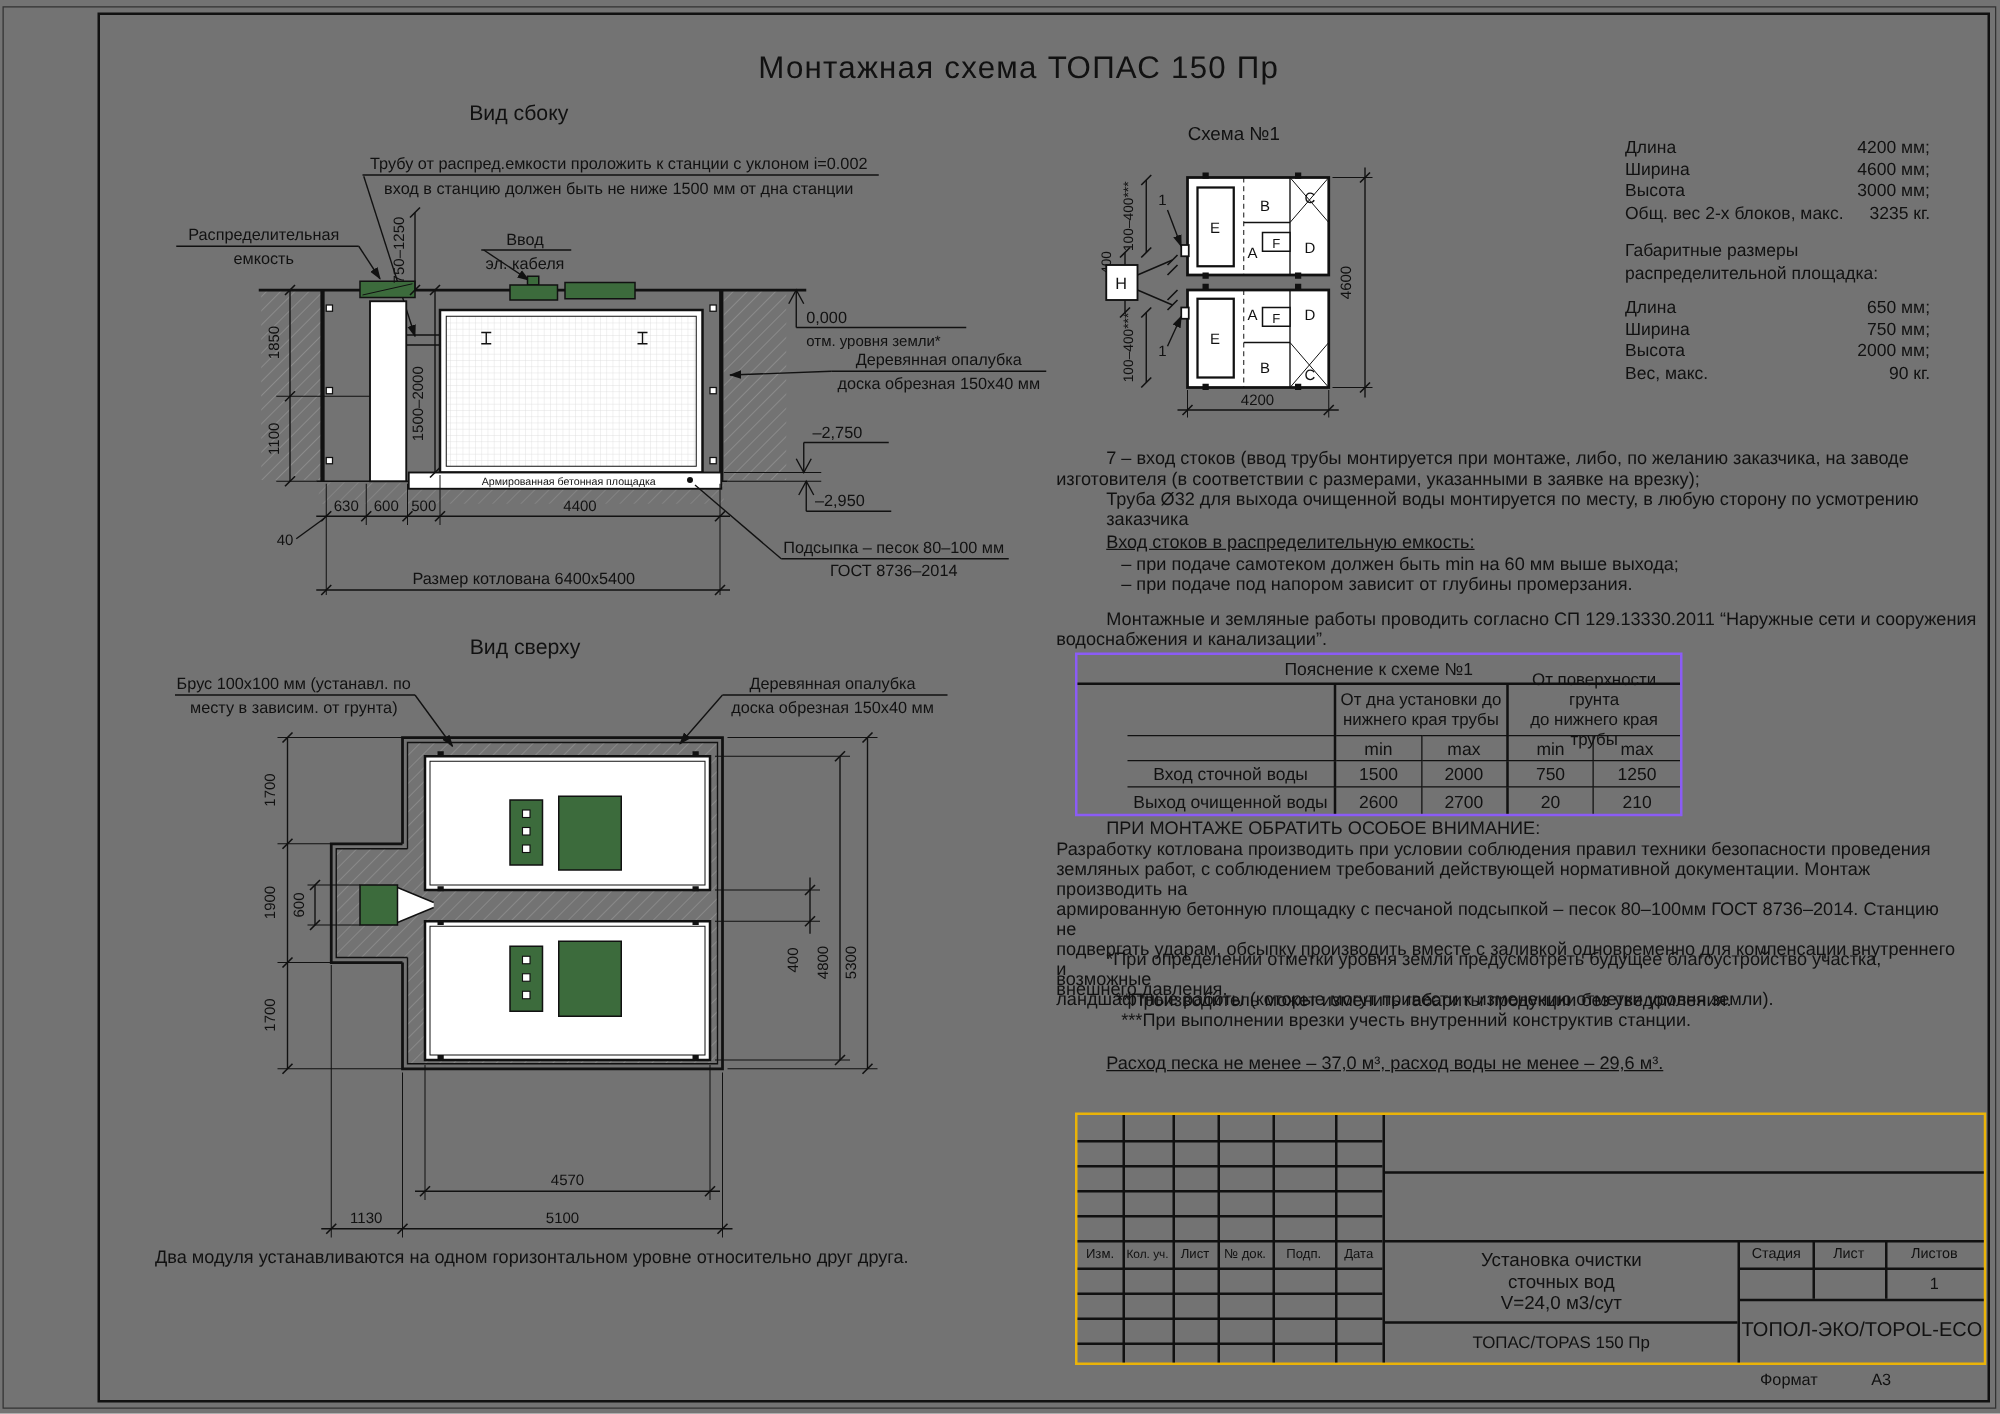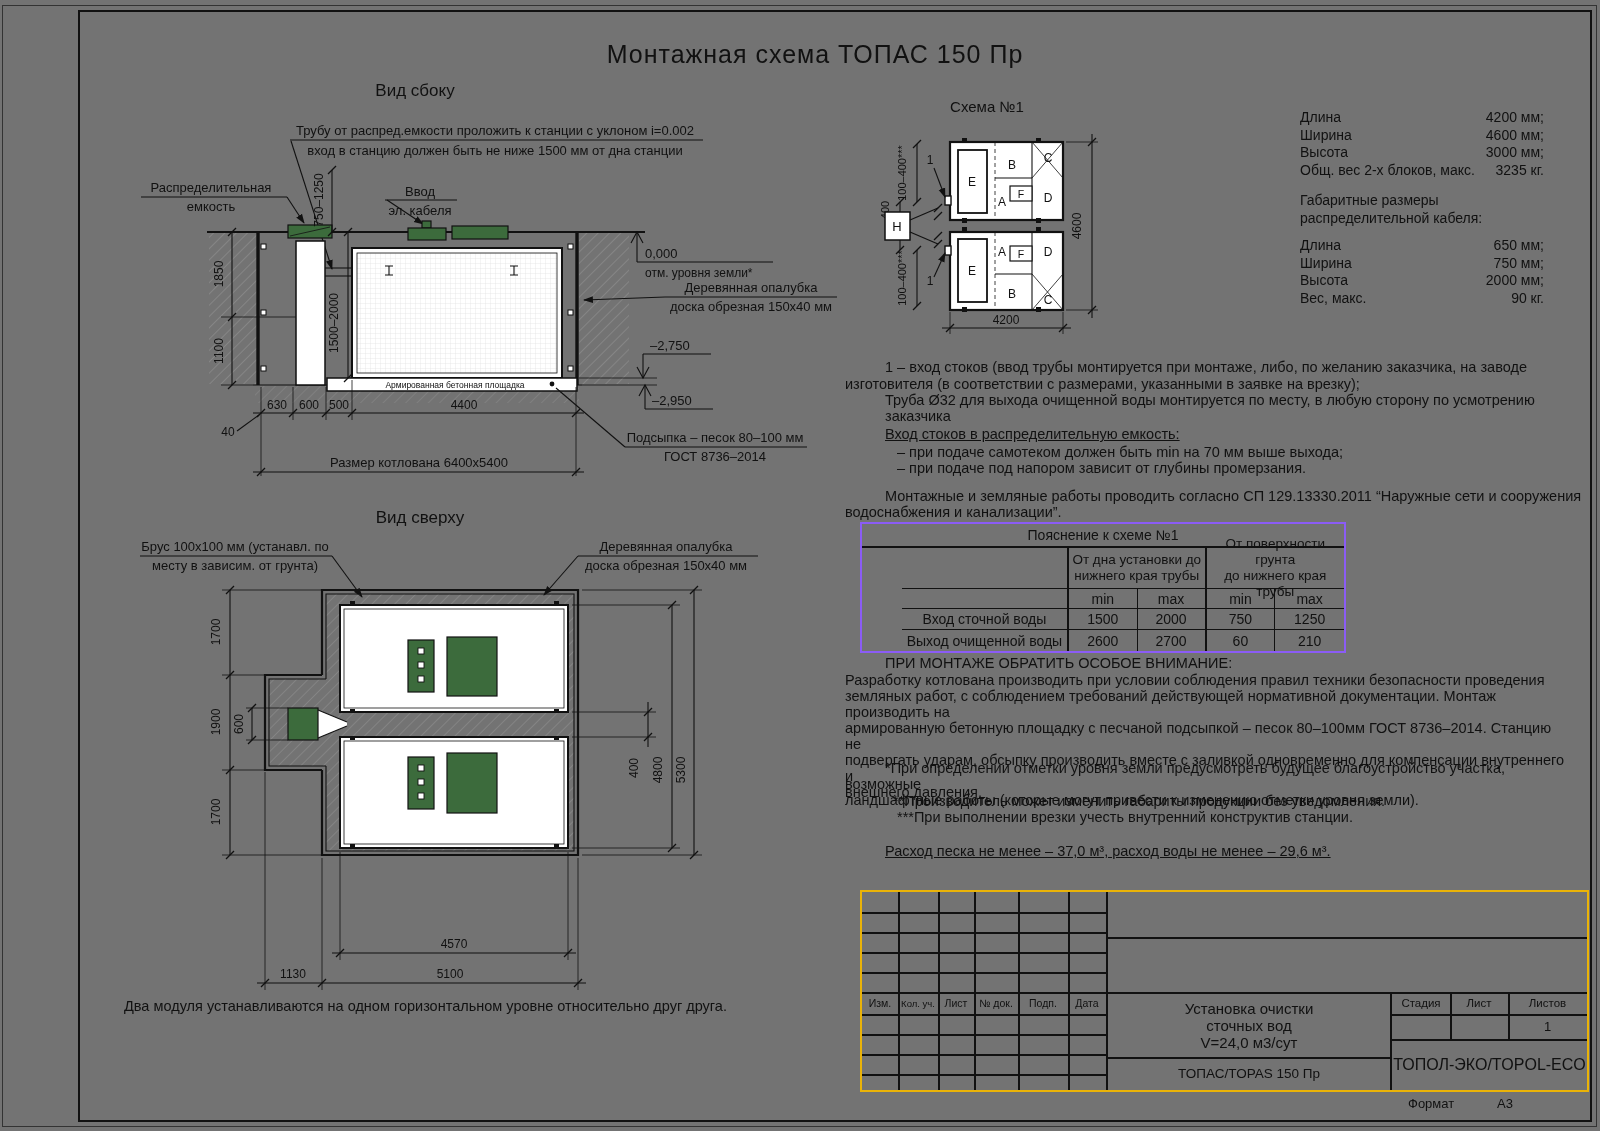--- a/index.html
+++ b/index.html
@@ -314,45 +314,45 @@
     <div class="drow">
         <span>Высота</span>
         <span>3000 мм;</span>
       </div>
     <div class="drow">
         <span>Общ. вес 2-х блоков, макс.</span>
         <span>3235 кг.</span>
       </div>
     <div style="height:13px"></div>
     <div class="hd">Габаритные размеры
-распределительной кабеля:</div>
+распределительной площадка:</div>
     <div style="height:10px"></div>
     <div class="drow">
         <span>Длина</span>
         <span>650 мм;</span>
       </div>
     <div class="drow">
         <span>Ширина</span>
         <span>750 мм;</span>
       </div>
     <div class="drow">
         <span>Высота</span>
         <span>2000 мм;</span>
       </div>
     <div class="drow">
         <span>Вес, макс.</span>
         <span>90 кг.</span>
       </div>
   </div>
 
-  <div class="abs tx" style="left:885px;top:359px;width:690px">1 – вход  стоков (ввод трубы монтируется при монтаже, либо, по желанию заказчика, на заводе</div>
+  <div class="abs tx" style="left:885px;top:359px;width:690px">7 – вход  стоков (ввод трубы монтируется при монтаже, либо, по желанию заказчика, на заводе</div>
   <div class="abs tx" style="left:845px;top:376px;width:720px">изготовителя (в соответствии с размерами, указанными в заявке на врезку);</div>
   <div class="abs tx" style="left:885px;top:392px;width:700px">Труба Ø32 для выхода очищенной воды монтируется по месту, в любую сторону по усмотрению заказчика</div>
   <div class="abs tx tx-u" style="left:885px;top:426px">Вход стоков в распределительную емкость:</div>
-  <div class="abs tx" style="left:897px;top:444px">– при подаче самотеком должен быть min на 70 мм выше выхода;</div>
+  <div class="abs tx" style="left:897px;top:444px">– при подаче самотеком должен быть min на 60 мм выше выхода;</div>
   <div class="abs tx" style="left:897px;top:460px">– при подаче под напором зависит от глубины промерзания.</div>
   <div class="abs tx" style="left:885px;top:488px">Монтажные и земляные работы проводить согласно СП 129.13330.2011 “Наружные сети и сооружения</div>
   <div class="abs tx" style="left:845px;top:504px">водоснабжения и канализации”.</div>
 
   <div class="abs exp-table">
     <div class="exp-cap">Пояснение к схеме №1</div>
     <div class="exp-row">
       <div class="exp-c b-r2" style="width:182px;height:40px"></div>
       <div class="exp-c b-r2 grp" style="width:150px">От дна установки до
 нижнего края трубы</div>
@@ -370,21 +370,21 @@
       <div class="exp-c b-r2 b-b1" style="width:182px;height:21px">Вход сточной воды</div>
       <div class="exp-c b-r1 b-b1" style="width:75px;height:21px">1500</div>
       <div class="exp-c b-r2 b-b1" style="width:75px;height:21px">2000</div>
       <div class="exp-c b-r1 b-b1" style="width:75px;height:21px">750</div>
       <div class="exp-c b-b1" style="width:75px;height:21px">1250</div>
     </div>
     <div class="exp-row">
       <div class="exp-c b-r2" style="width:182px;height:21px">Выход очищенной воды</div>
       <div class="exp-c b-r1" style="width:75px;height:21px">2600</div>
       <div class="exp-c b-r2" style="width:75px;height:21px">2700</div>
-      <div class="exp-c b-r1" style="width:75px;height:21px">60</div>
+      <div class="exp-c b-r1" style="width:75px;height:21px">20</div>
       <div class="exp-c" style="width:75px;height:21px">210</div>
     </div>
   </div>
 
   <div class="abs tx" style="left:885px;top:655px">ПРИ МОНТАЖЕ ОБРАТИТЬ ОСОБОЕ ВНИМАНИЕ:</div>
   <div class="abs tx" style="left:845px;top:672px;width:720px">Разработку котлована производить при условии соблюдения правил техники безопасности проведения
 земляных работ, с соблюдением требований действующей нормативной документации.  Монтаж производить на
 армированную бетонную площадку с песчаной подсыпкой – песок 80–100мм ГОСТ 8736–2014. Станцию не
 подвергать ударам, обсыпку производить вместе с заливкой одновременно для компенсации внутреннего и
 внешнего давления.</div>

